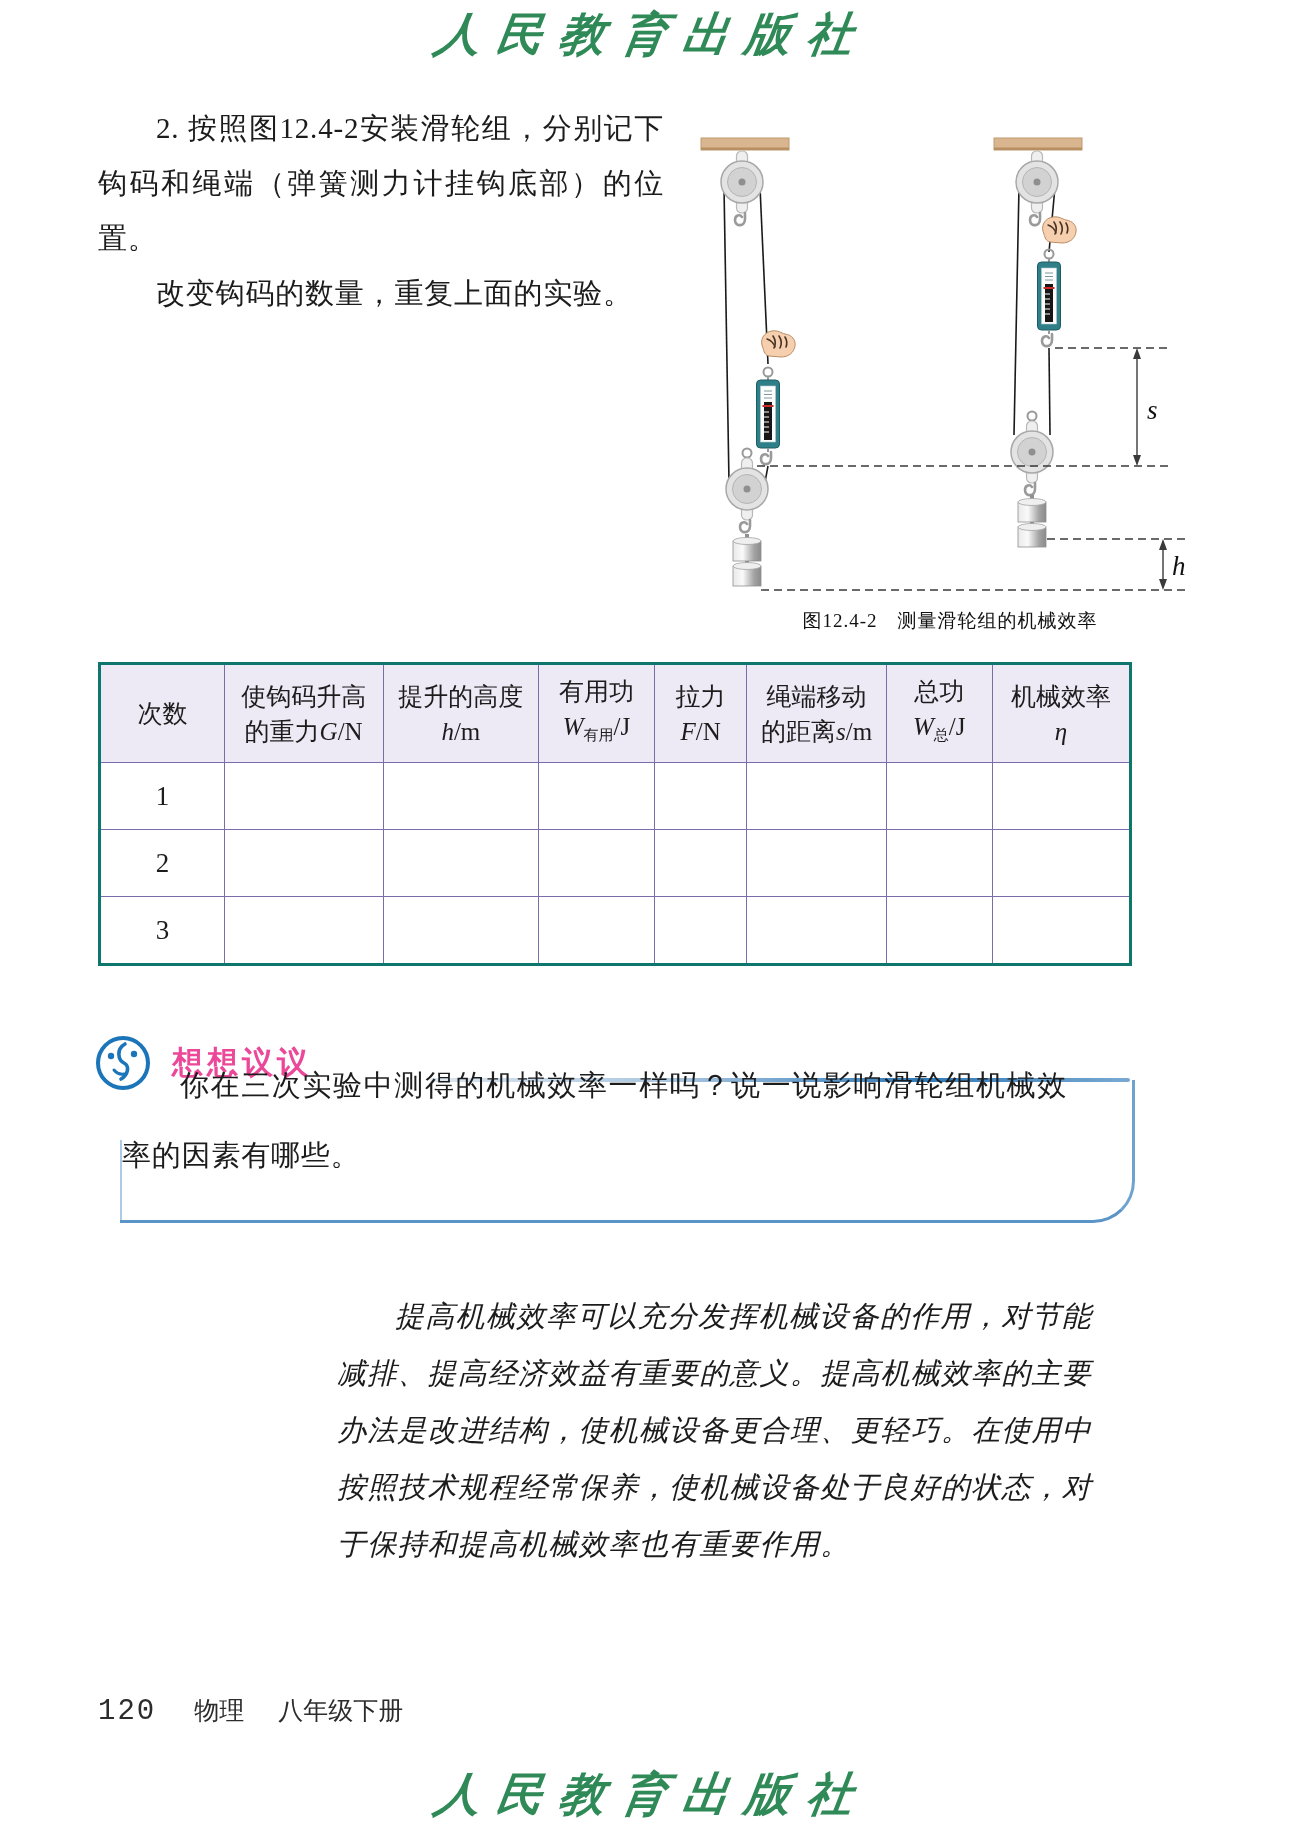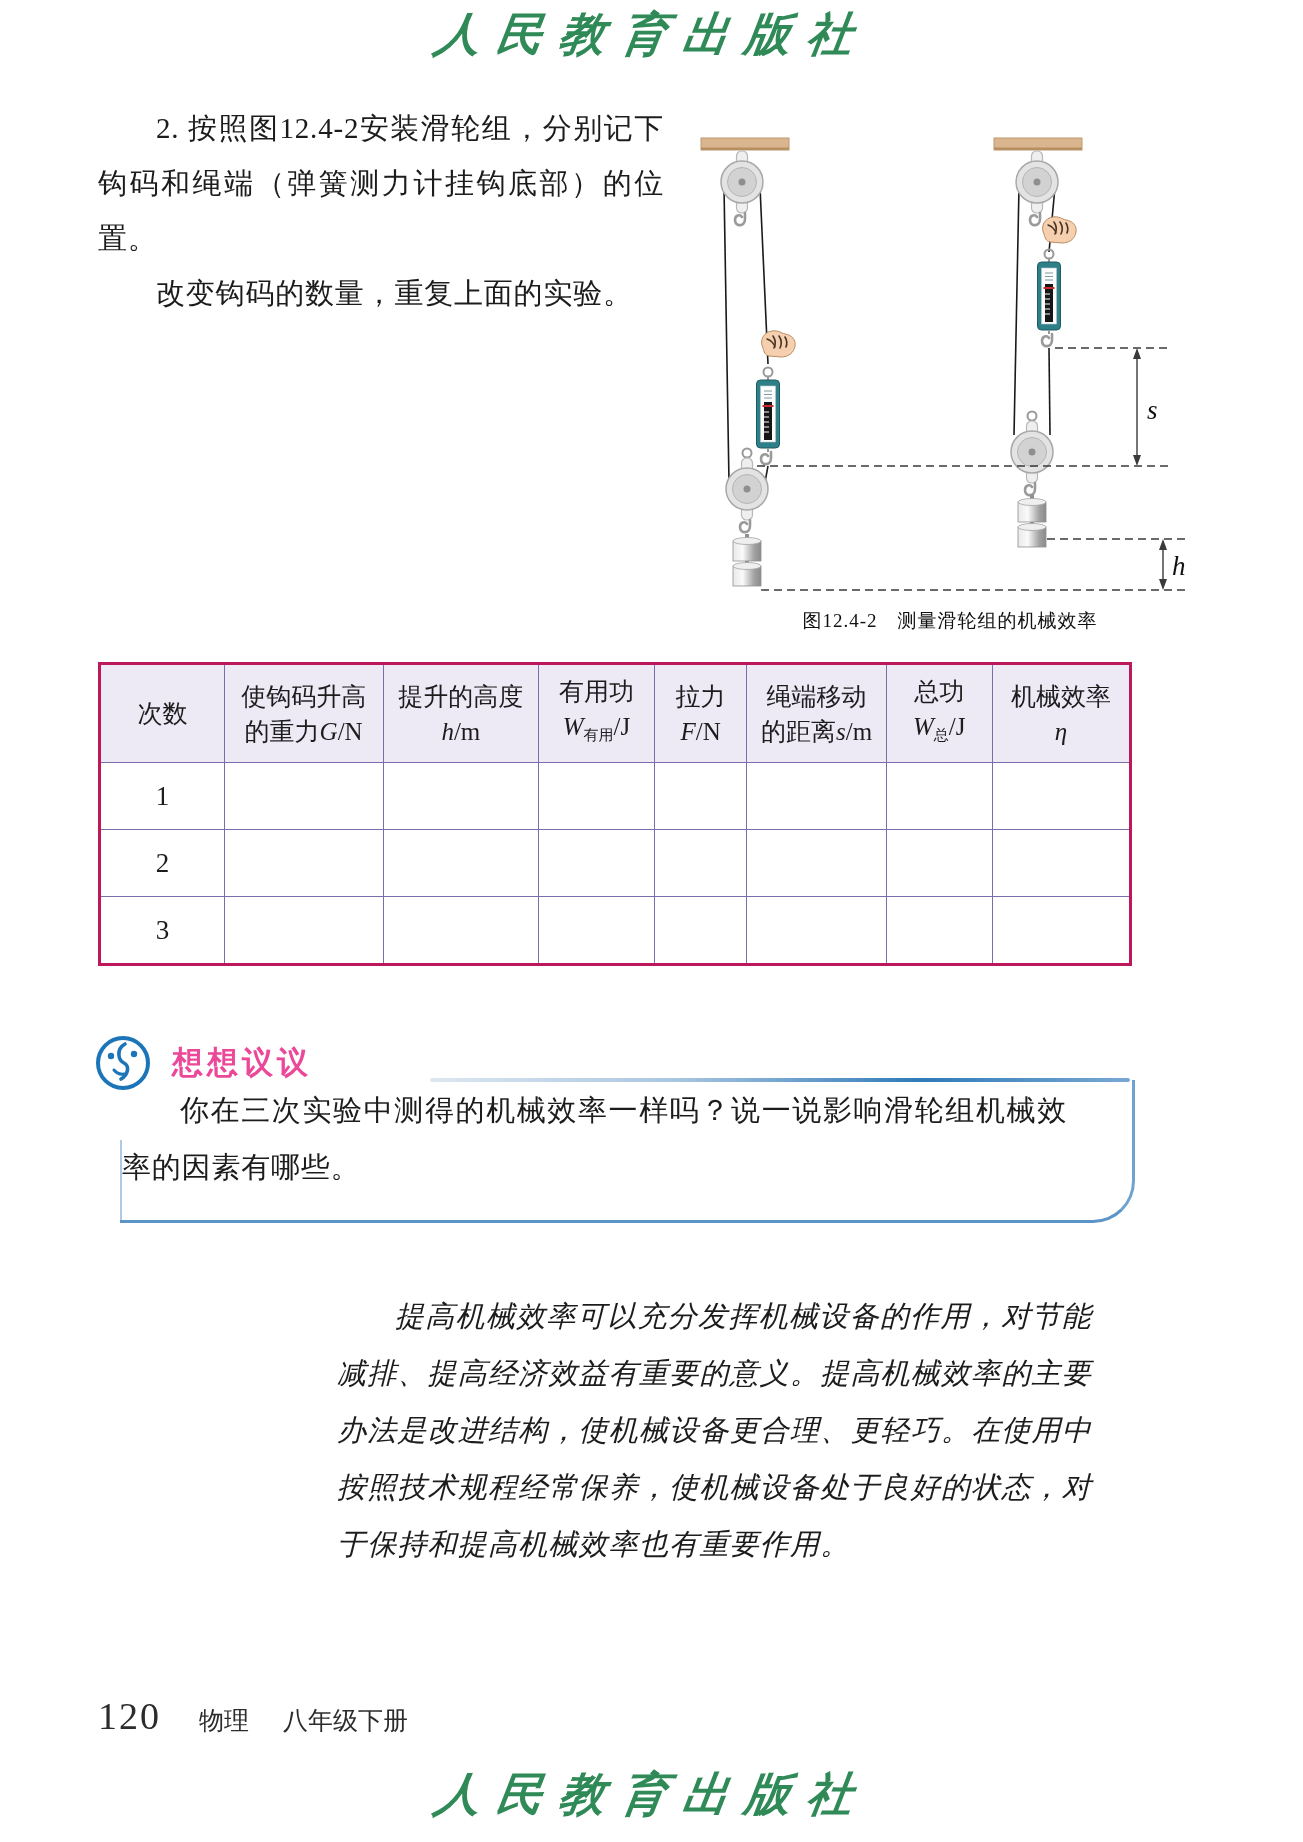--- a/index.html
+++ b/index.html
@@ -31,21 +31,21 @@
     margin-top:6px;text-align:center;font-size:19px;letter-spacing:1px;color:#111;
   }
   .fig-label{font-family:"Liberation Serif",serif;font-style:italic;font-size:27px;fill:#111;}
   
   .data-table{
     position:absolute;left:98px;top:662px;width:1034px;
     border-collapse:collapse;table-layout:fixed;
   }
   .data-table,
   .data-table th,.data-table td{border:1.5px solid #7b6cab;}
-  .data-table{border:3px solid #be185d;}
+  .data-table{border:3px solid #0f766e;}
   .data-table thead th{
     background:#edeaf6;font-weight:normal;font-size:25px;line-height:35px;
     height:97px;text-align:center;vertical-align:middle;padding:0 2px;
   }
   .data-table tbody td{height:64px;text-align:center;vertical-align:middle;font-size:27px;}
   
   .think-icon{position:absolute;left:94px;top:1034px;}
   .think-title{
     position:absolute;left:172px;top:1042px;
     font-family:"Liberation Sans","DejaVu Sans",sans-serif;
@@ -56,33 +56,33 @@
     background:linear-gradient(to right,#dce7f1 0%,#a9c6e0 35%,#2f7ab8 70%,#79a9d2 100%);
     border-radius:2px;
   }
   .think-border{
     position:absolute;left:120px;top:1080px;width:1012px;height:140px;
     border-right:3px solid #6ea3cf;border-bottom:3px solid #5b94c6;
     border-bottom-right-radius:42px;
   }
   .think-left-line{position:absolute;left:120px;top:1140px;width:2px;height:80px;background:#aecbe5;}
   .think-text{
-    position:absolute;left:122px;top:1082px;width:945px;
-    font-size:29px;line-height:57px;letter-spacing:0.8px;
+    position:absolute;left:122px;top:1050px;width:945px;
+    font-size:29px;line-height:70px;letter-spacing:0.8px;
     text-align:justify;text-justify:inter-ideograph;text-indent:2em;
   }
   
   .closing{
     position:absolute;left:337px;top:1288px;width:755px;
     font-size:29px;line-height:57px;letter-spacing:1.2px;
     text-align:justify;text-justify:inter-ideograph;text-indent:2em;font-style:italic;
   }
   
   .footer{position:absolute;left:98px;top:1694px;display:flex;align-items:baseline;color:#2c2c2c;}
-  .footer .pagenum{font-family:Liberation Serif, serif;font-size:38px;letter-spacing:2px;}
+  .footer .pagenum{font-family:Liberation Mono, monospace;font-size:29px;letter-spacing:2px;}
   .footer .subject{margin-left:38px;font-size:25px;}
   .footer .volume{margin-left:34px;font-size:25px;text-align:right;}
 </style>
 </head>
 <body>
 
 <div class="page">
 
   <div class="logo logo-top">
     <span>人民教育出版社</span>

